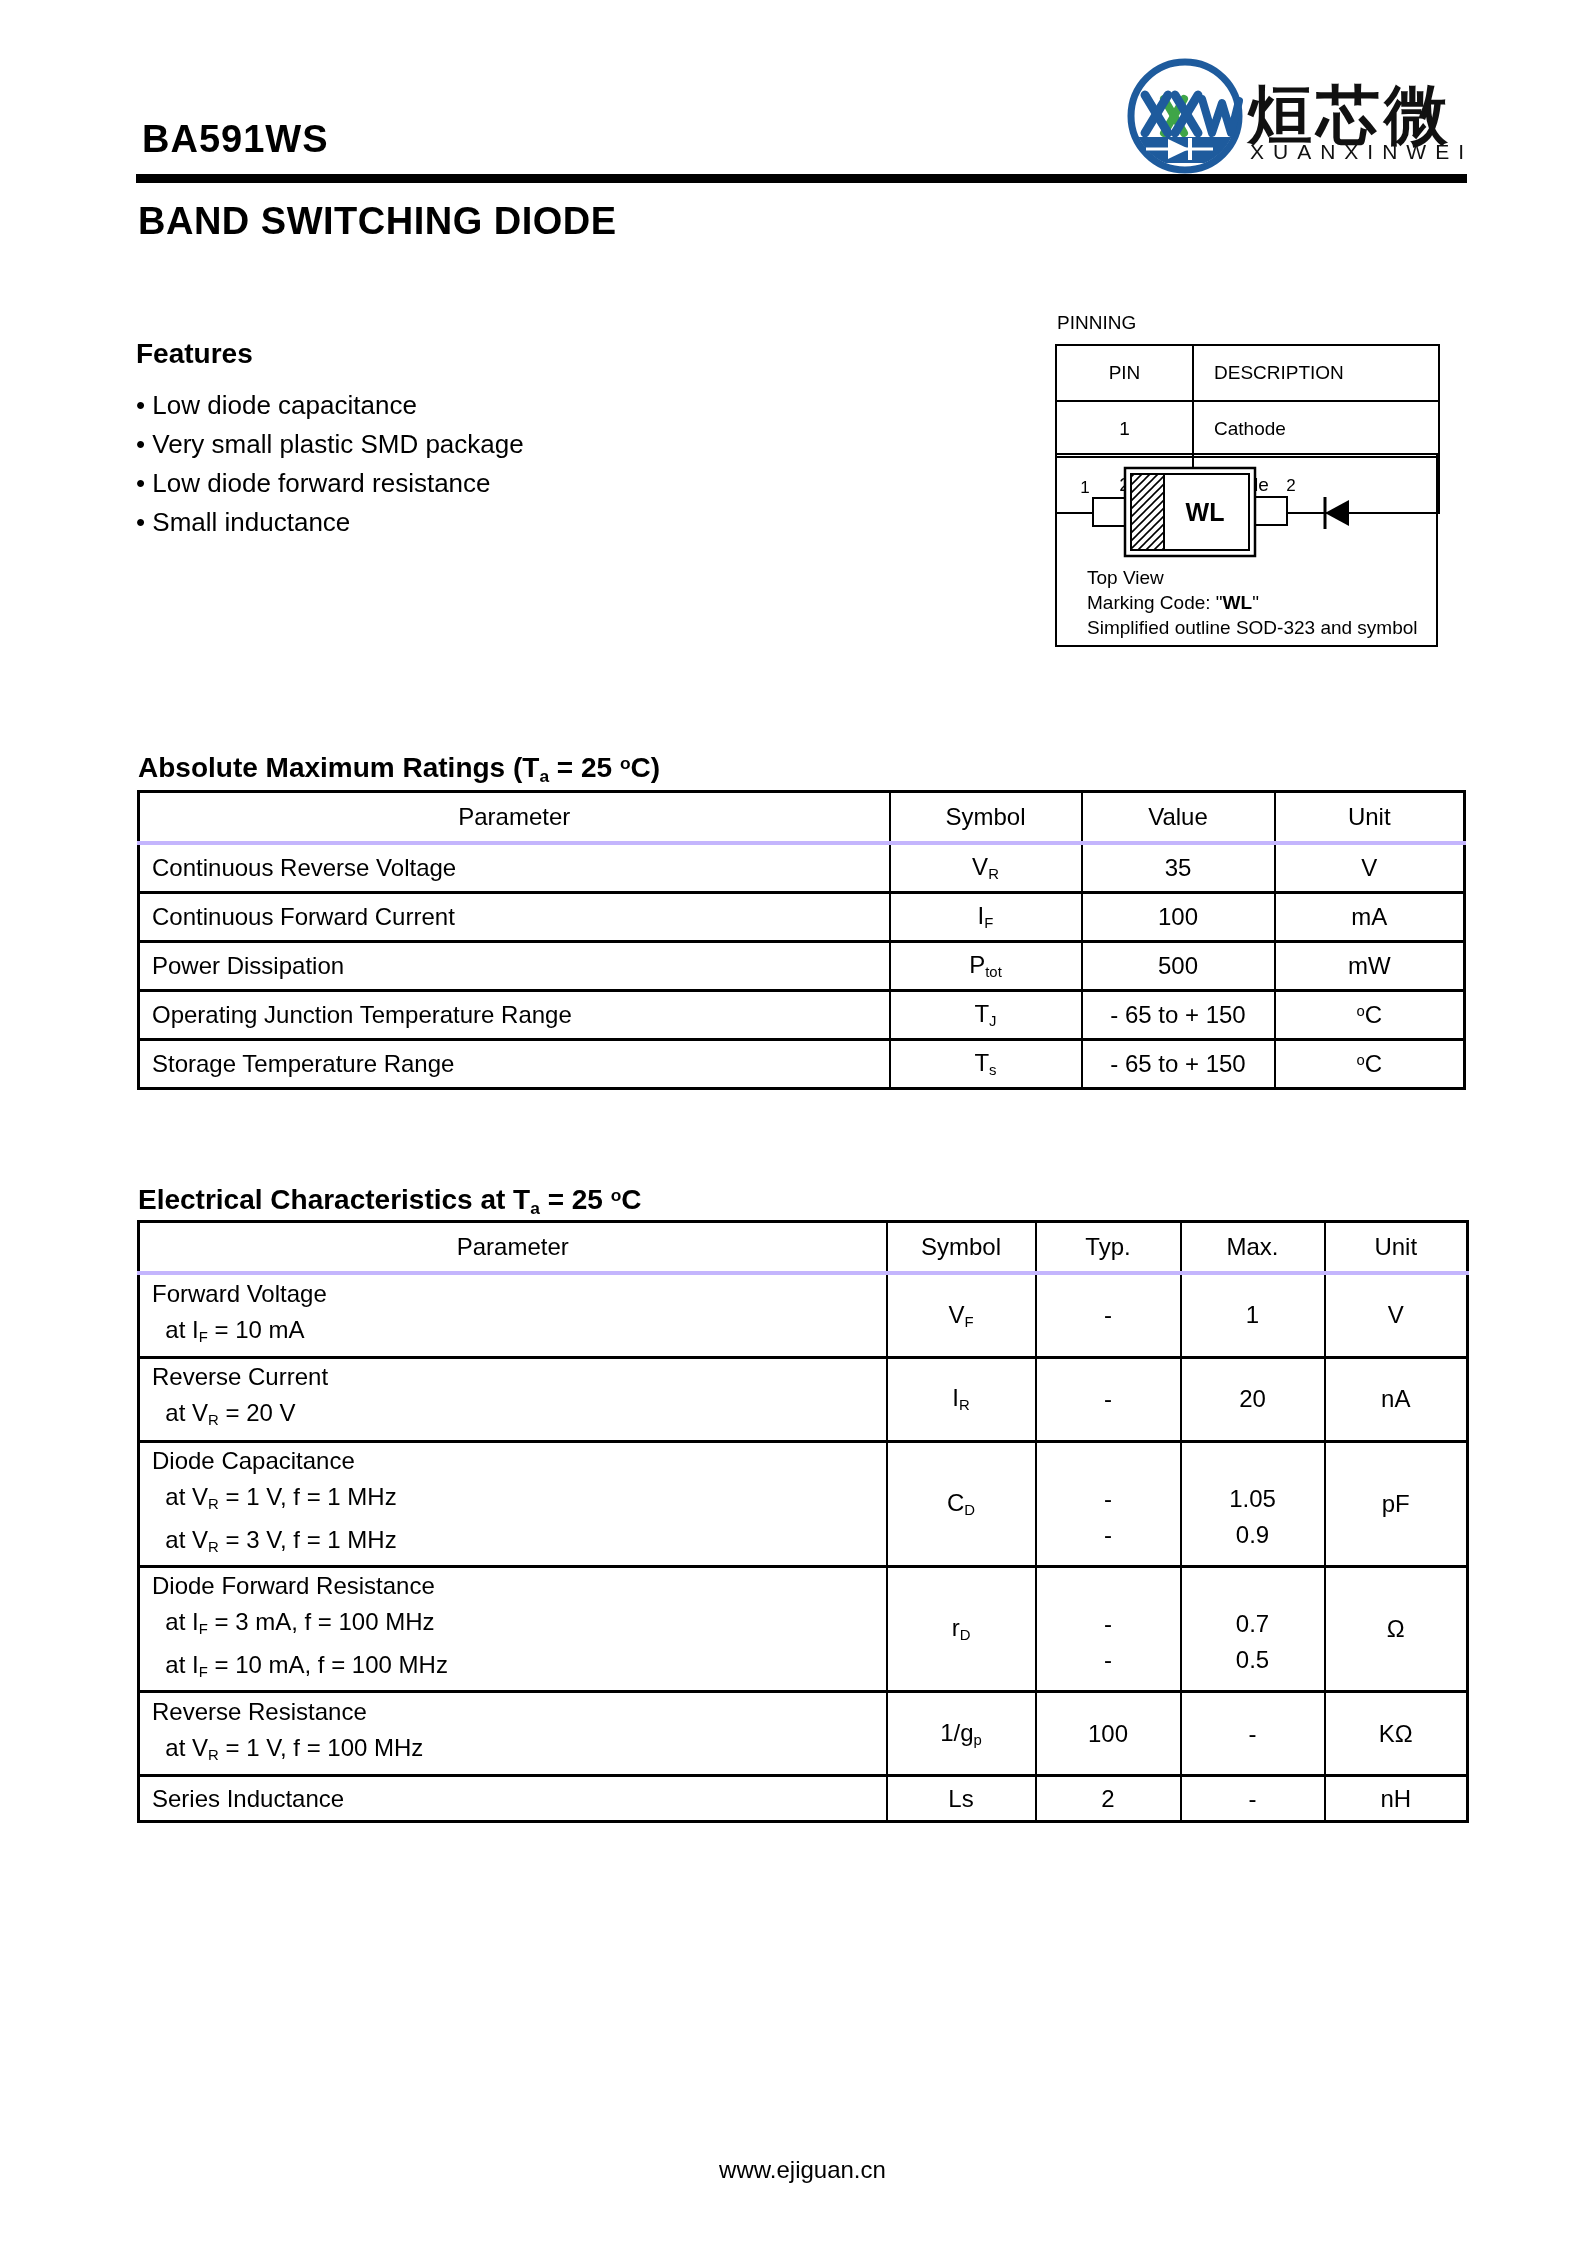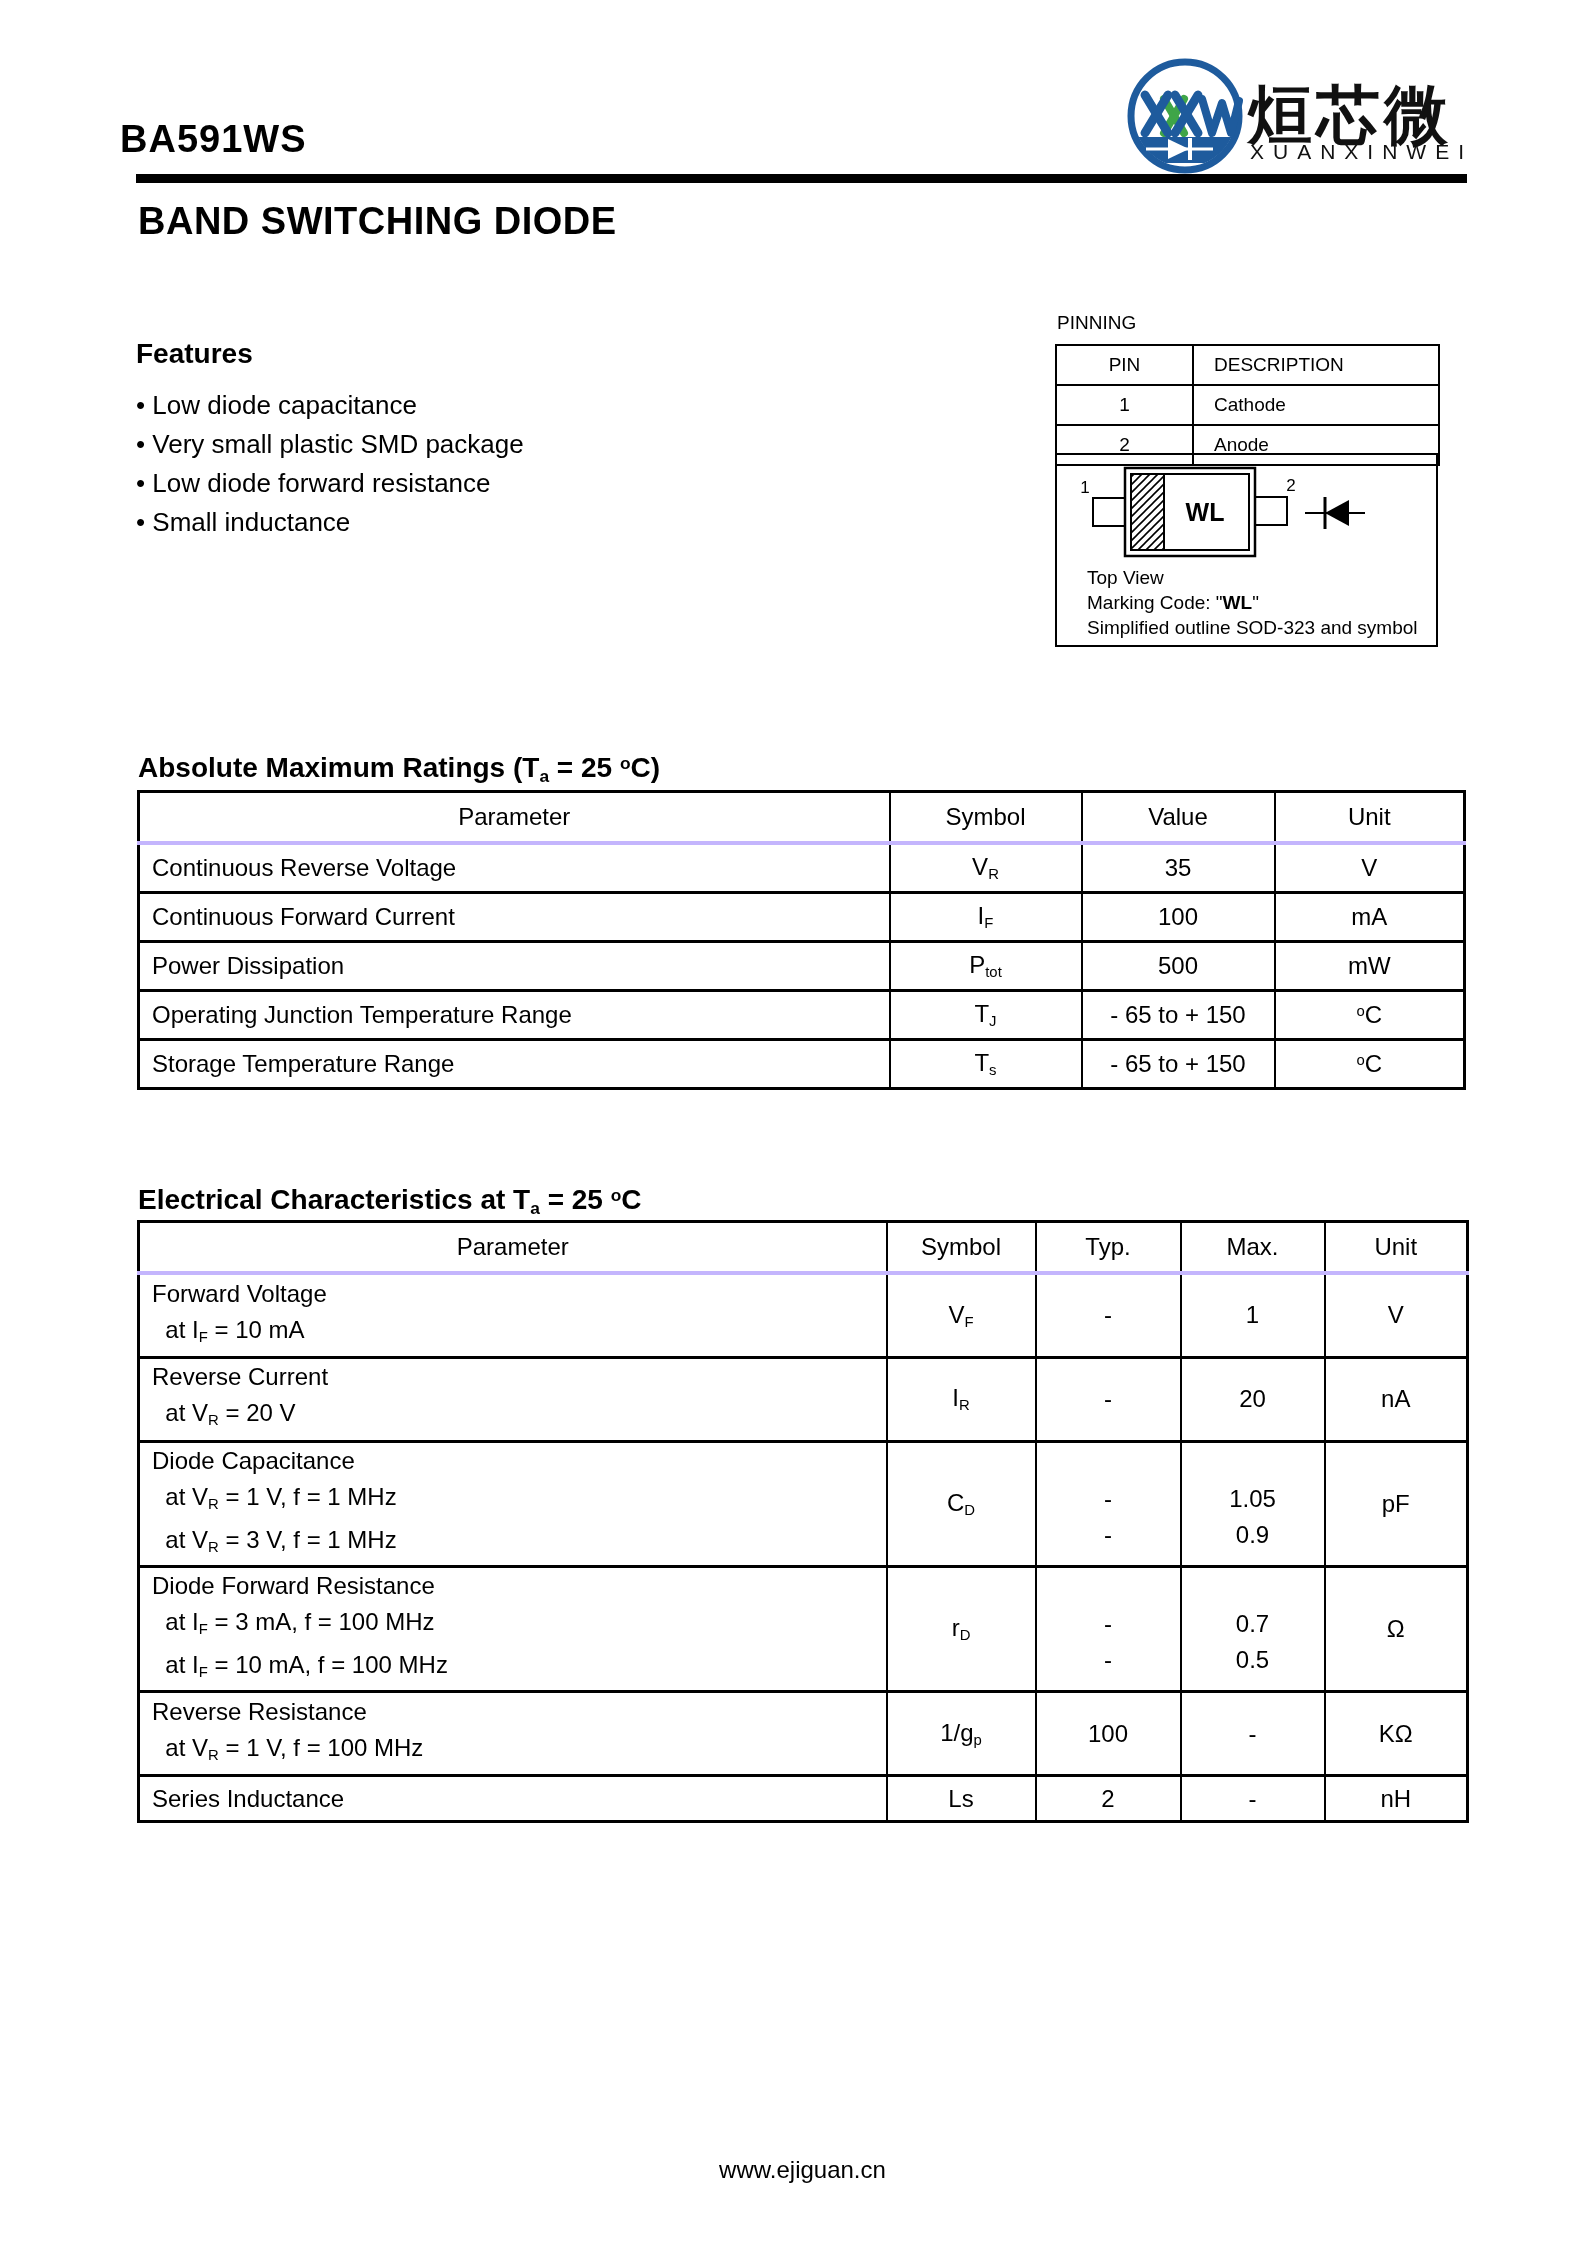--- a/index.html
+++ b/index.html
@@ -4,34 +4,34 @@
 <style>
   html,body{margin:0;padding:0;background:#888;}
   .page{
     position:relative;width:1587px;height:2245px;background:#ffffff;
     font-family:"Liberation Sans","DejaVu Sans",sans-serif;color:#000;
     margin:0 auto;overflow:hidden;
   }
   sub{font-size:0.62em;vertical-align:-0.28em;}
   sup{font-size:0.62em;vertical-align:0.45em;}
 
-  .title{position:absolute;left:120px;top:118px;font-size:38px;font-weight:bold;letter-spacing:1px;}
+  .title{position:absolute;left:142px;top:118px;font-size:38px;font-weight:bold;letter-spacing:1px;}
   .logo-svg{position:absolute;left:1118px;top:45px;}
   .rule{position:absolute;left:136px;top:174px;width:1331px;height:9px;background:#000;}
   .subtitle{position:absolute;left:138px;top:200px;font-size:38px;font-weight:bold;letter-spacing:0.5px;}
 
   .features{position:absolute;left:136px;top:338px;width:560px;}
   .features-heading{font-size:28px;font-weight:bold;margin-bottom:16px;}
   .feat-item{font-size:26px;line-height:39px;}
   .feat-item::before{content:"\2022\00a0";}
 
   .pinning-label{position:absolute;left:1057px;top:312px;font-size:19px;}
   table{border-collapse:collapse;table-layout:fixed;}
   .pin-table{position:absolute;left:1055px;top:344px;width:383px;font-size:19px;}
-  .pin-table th,.pin-table td{border:2px solid #000;height:30px;padding:4px;font-weight:normal;}
+  .pin-table th,.pin-table td{border:2px solid #000;height:30px;padding:12px;font-weight:normal;}
   .pin-table .c{text-align:center;}
   .pin-table .l{text-align:left;padding-left:20px;}
 
   .pkg-box{position:absolute;left:1055px;top:453px;width:383px;height:194px;border:2px solid #000;box-sizing:border-box;}
   .pkg-svg{position:absolute;left:0;top:0;}
   .pkg-caption{position:absolute;left:30px;top:110px;font-size:19px;line-height:25px;}
 
   .sec-heading{position:absolute;font-size:28px;font-weight:bold;}
   .abs-heading{left:138px;top:752px;}
   .elec-heading{left:138px;top:1184px;}

